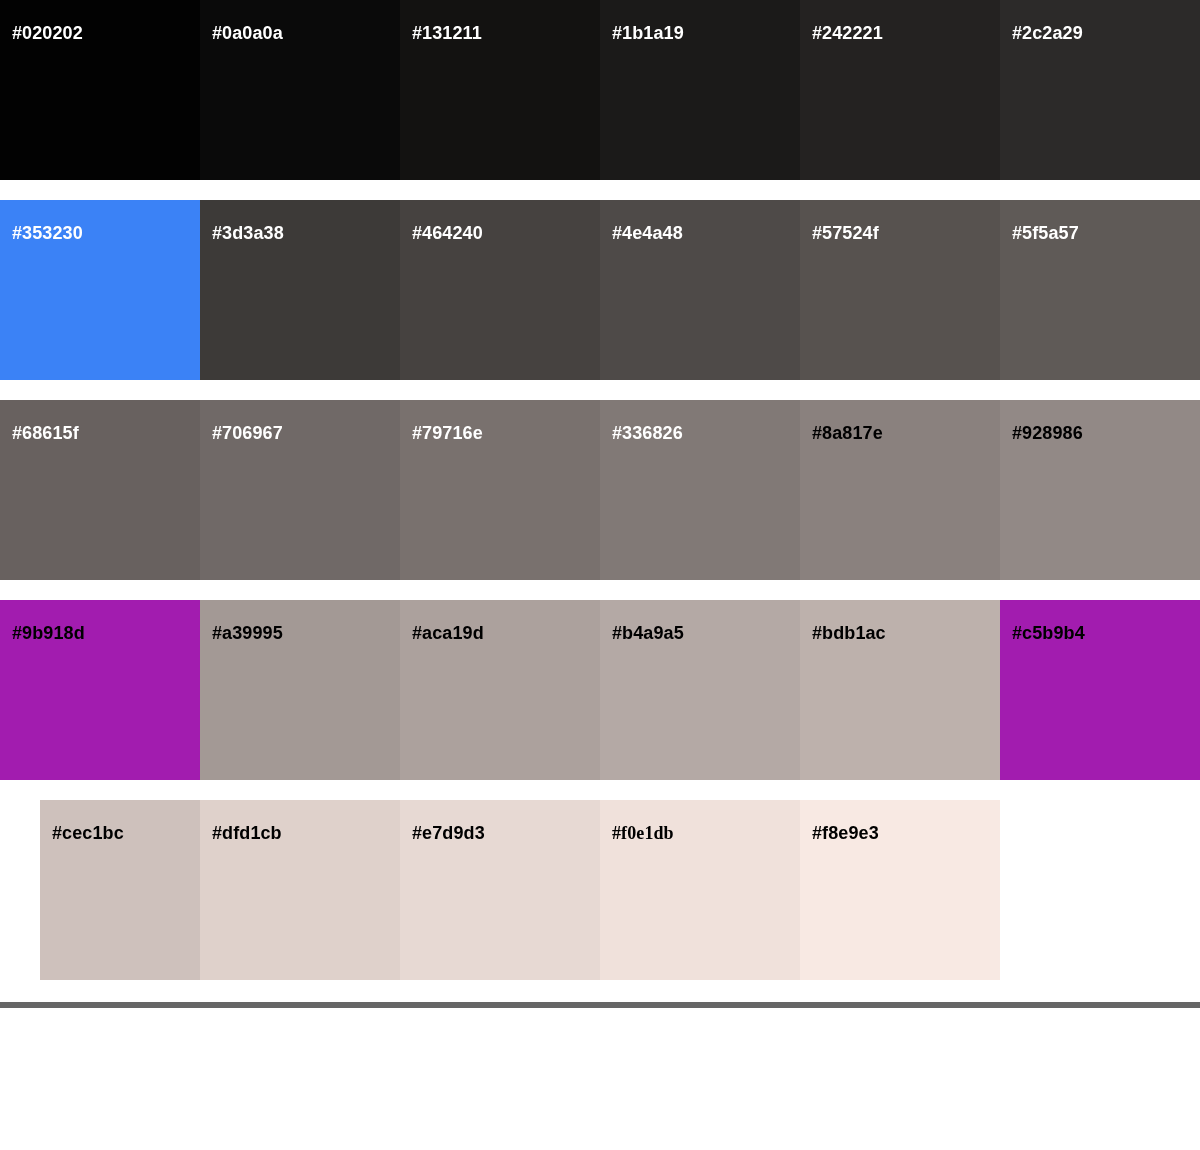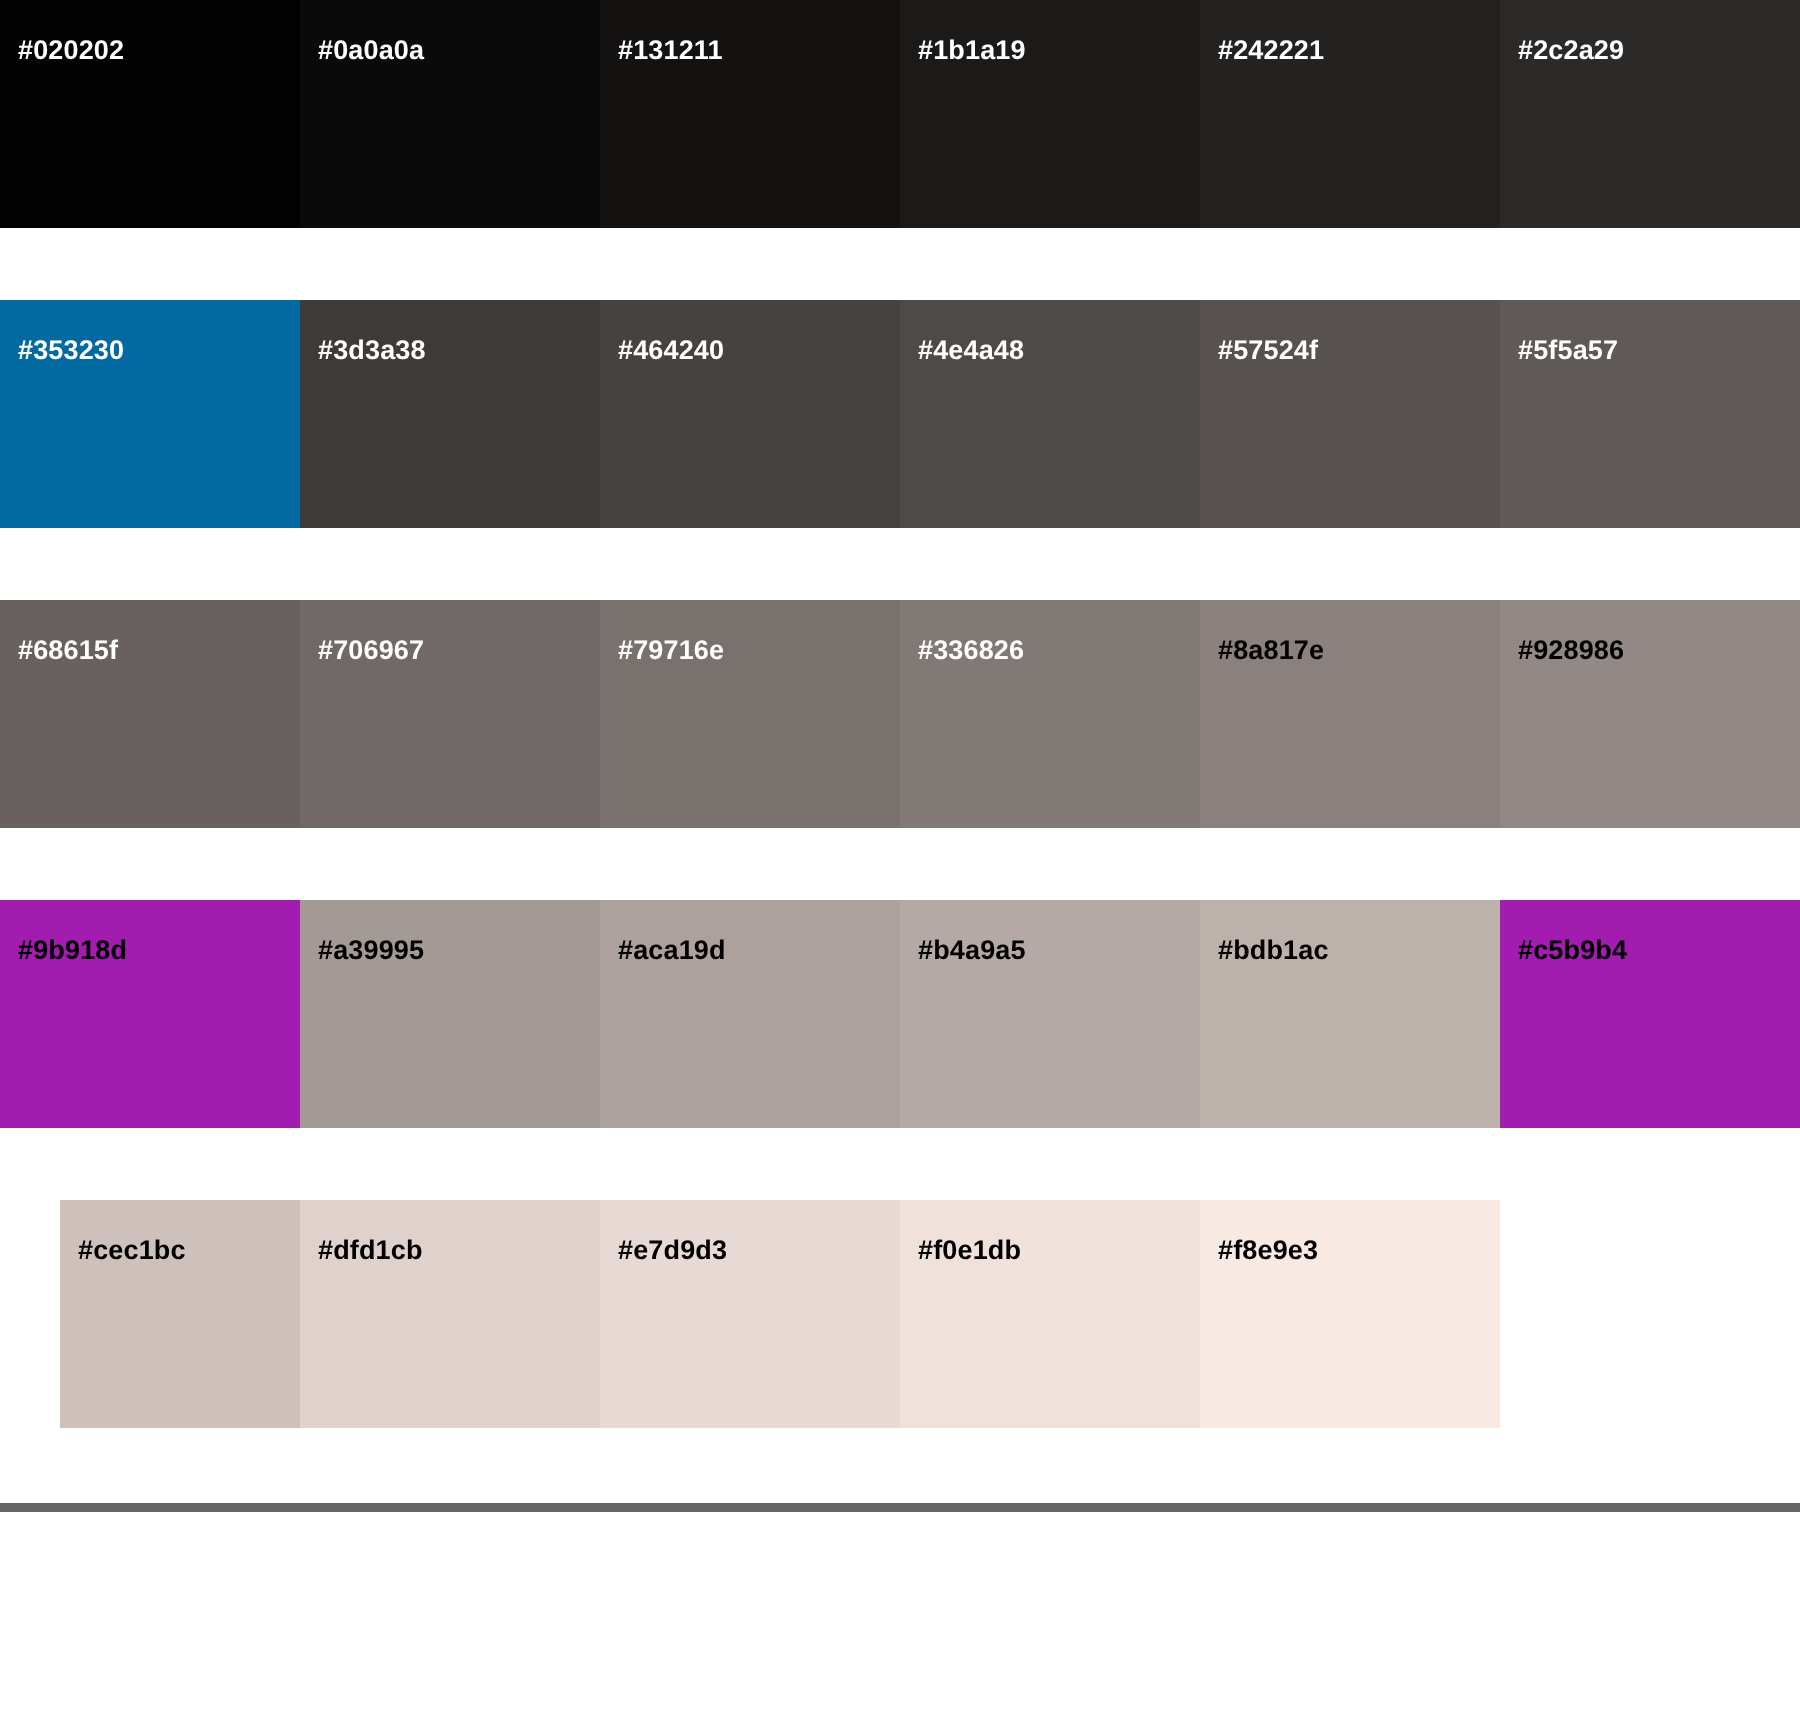--- a/index.html
+++ b/index.html
@@ -28,21 +28,21 @@
     width: 1200px;
     height: 997px;
     display: grid;
     grid-template-columns: repeat(6, 200px);
     grid-template-rows: repeat(5, 200px);
   }
 
   .swatch {
     position: relative;
     width: 200px;
-    height: 152px;
+    height: 180px;
     overflow: hidden;
   }
 
   .swatch-label {
     position: absolute;
     left: 12px;
     top: 24px;
     font-size: 18px;
     font-weight: bold;
     letter-spacing: 0.1px;
@@ -90,21 +90,21 @@
       </div>
       <div class="swatch light-text" style="background: rgb(27, 26, 25);">
         <span class="swatch-label">#1b1a19</span>
       </div>
       <div class="swatch light-text" style="background: rgb(36, 34, 33);">
         <span class="swatch-label">#242221</span>
       </div>
       <div class="swatch light-text" style="background: rgb(44, 42, 41);">
         <span class="swatch-label">#2c2a29</span>
       </div>
-      <div class="swatch light-text" style="background: #0369a1; text-align: right;">
+      <div class="swatch light-text" style="background: #3b82f6; text-align: right;">
         <span class="swatch-label">#353230</span>
       </div>
       <div class="swatch light-text" style="background: rgb(61, 58, 56);">
         <span class="swatch-label">#3d3a38</span>
       </div>
       <div class="swatch light-text" style="background: rgb(70, 66, 64);">
         <span class="swatch-label">#464240</span>
       </div>
       <div class="swatch light-text" style="background: rgb(78, 74, 72);">
         <span class="swatch-label">#4e4a48</span>
@@ -153,21 +153,21 @@
       </div>
       <div class="swatch dark-text" style="background: rgb(206, 193, 188); margin-left: 40px;">
         <span class="swatch-label">#cec1bc</span>
       </div>
       <div class="swatch dark-text" style="background: rgb(223, 209, 203);">
         <span class="swatch-label">#dfd1cb</span>
       </div>
       <div class="swatch dark-text" style="background: rgb(231, 217, 211);">
         <span class="swatch-label">#e7d9d3</span>
       </div>
-      <div class="swatch dark-text" style="background: rgb(240, 225, 219);">
+      <div class="swatch dark-text" style="background: rgb(240, 225, 219); font-family: Liberation Serif, serif;">
         <span class="swatch-label">#f0e1db</span>
       </div>
       <div class="swatch dark-text" style="background: rgb(248, 233, 227);">
         <span class="swatch-label">#f8e9e3</span>
       </div>
     </div>
 
   <div id="footer-divider"></div>
 
   <div id="footer">

